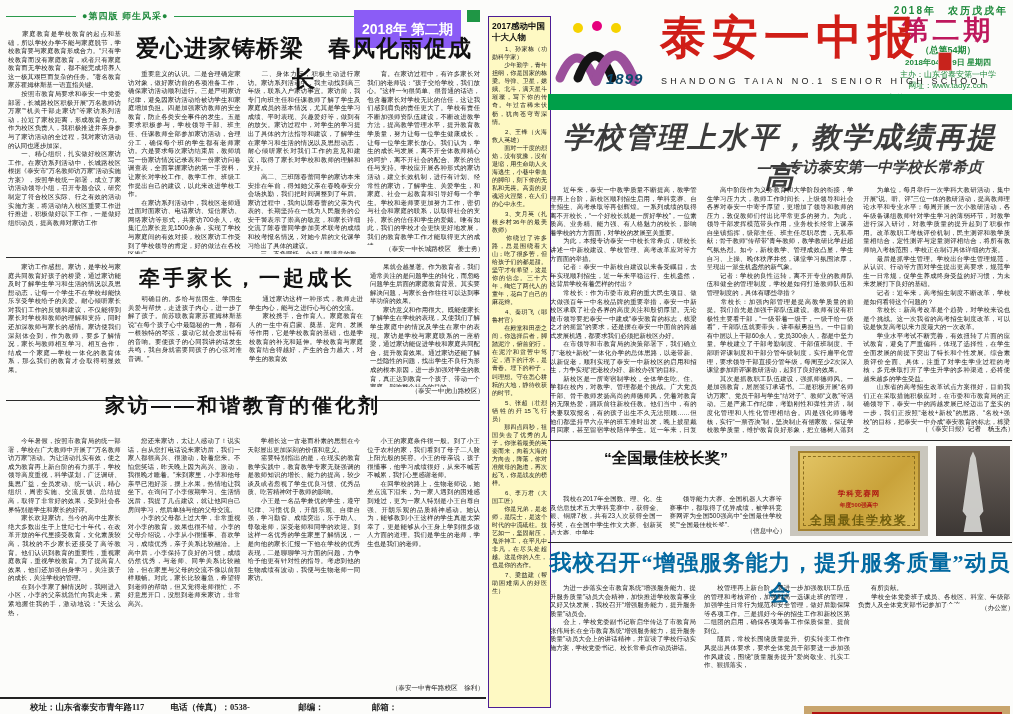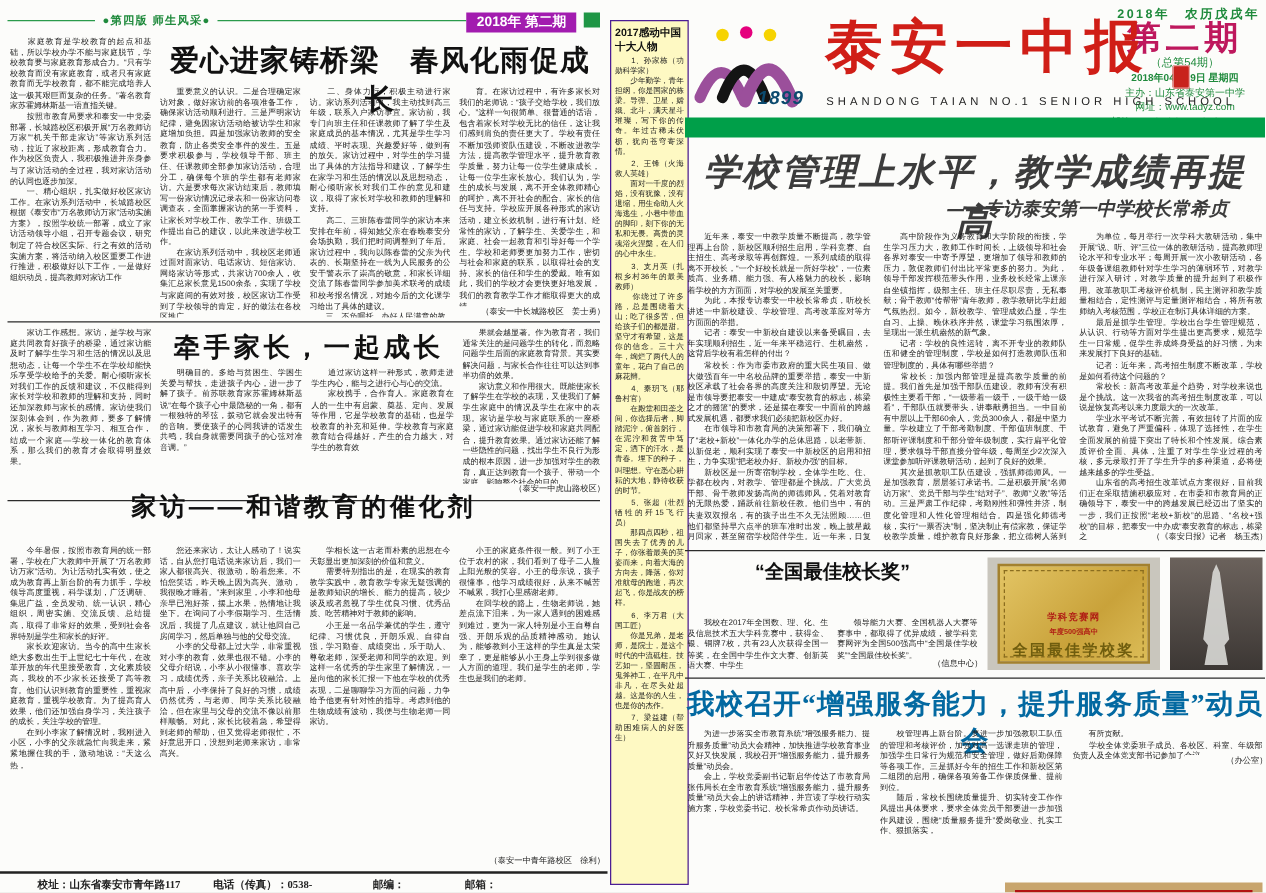--- a/index.html
+++ b/index.html
@@ -6,22 +6,22 @@
   #paper{position:relative;width:1013px;height:714px;background:#fcfcfa;overflow:hidden;
          font-family:"Liberation Sans",sans-serif;color:#1b1b1b;}
   .abs{position:absolute;}
   .col-text{font-size:6.4px;line-height:1.34;text-align:justify;color:#222;
             white-space:pre-line;overflow:hidden;}
   .byline{font-size:6.6px;color:#222;background:#fcfcfa;padding-left:4px;text-align:right;}
   .rule{border-top:1px solid #2b2b2b;}
   
   .hdr-line{flex:1;border-top:1px solid #2a9a4b;height:0;margin-top:6px;}
   .hdr-label{color:#1f8a3c;font-size:9px;font-weight:bold;letter-spacing:1px;padding:0 6px;}
-  .hdr-issue{background:#a21caf;color:#fff;font-size:11px;font-weight:bold;
-             padding:2px 8px;line-height:12px;}
+  .hdr-issue{background:#8b5cf6;color:#fff;font-size:14px;font-weight:bold;
+             padding:13px 8px;line-height:12px;}
   .hdr-sq{width:13px;height:12px;background:#1f9645;margin-left:6px;}
   .headline1{font-weight:bold;font-size:23px;letter-spacing:1px;color:#111;text-align:center;}
   .headline2{font-weight:bold;font-size:21px;letter-spacing:3px;color:#111;text-align:center;}
   .flexrow{display:flex;gap:7px;}
   .fcol{flex:1;overflow:hidden;}
   .footer-row{display:flex;gap:26px;font-size:8.5px;font-weight:bold;
               font-family:"Liberation Serif",serif;color:#222;padding:3px 0 0 30px;}
   
   .sidecol{border:1px solid #4c1d95;background:#fef9c3;padding:4px 3px;overflow:hidden;}
   .sidecol-title{font-size:8.5px;font-weight:bold;color:#111;line-height:1.25;margin-bottom:3px;}
@@ -142,21 +142,21 @@
     <p>　　6、李万君（大国工匠）
 　　你是兄弟，是老师，是院士，是这个时代的中流砥柱。技艺如一，坚固耐压，鬼斧神工，在平凡中非凡，在尽头处超越。这是你的人生，也是你的杰作。</p>
     <p>　　7、梁益建（帮助困难病人的好医生）</p>
   </div>
 
   <div class="abs" style="left:548px;top:0;width:464px;height:714px;">
 
     <div class="abs mh-year" style="top:4px;right:4px;">2018年　农历戊戌年</div>
     <div class="abs" style="top:17px;right:0;width:128px;text-align:center;">
       <div class="mh-issue">第二期</div>
-      <div class="mh-green-sm" style="font-size:9px;">（总第54期）</div>
+      <div class="mh-green-sm" style="font-size:9px;font-weight:bold;">（总第54期）</div>
       <div class="mh-green-sm" style="font-weight:bold;">2018年04月19日  星期四</div>
       <div class="mh-green-sm">主办：山东省泰安第一中学</div>
       <div class="mh-green-sm">网址：www.tadyz.com</div>
       <div class="mh-green-sm">邮箱：yzxinxizhongxin@163.com</div>
     </div>
 
     <div class="abs" style="left:2px;top:18px;width:105px;height:72px;">
       <svg width="105" height="72" viewBox="0 0 105 72">
         <circle cx="28" cy="10" r="5" fill="#f6d300"></circle>
         <circle cx="47" cy="8" r="5" fill="#e5007d"></circle>

